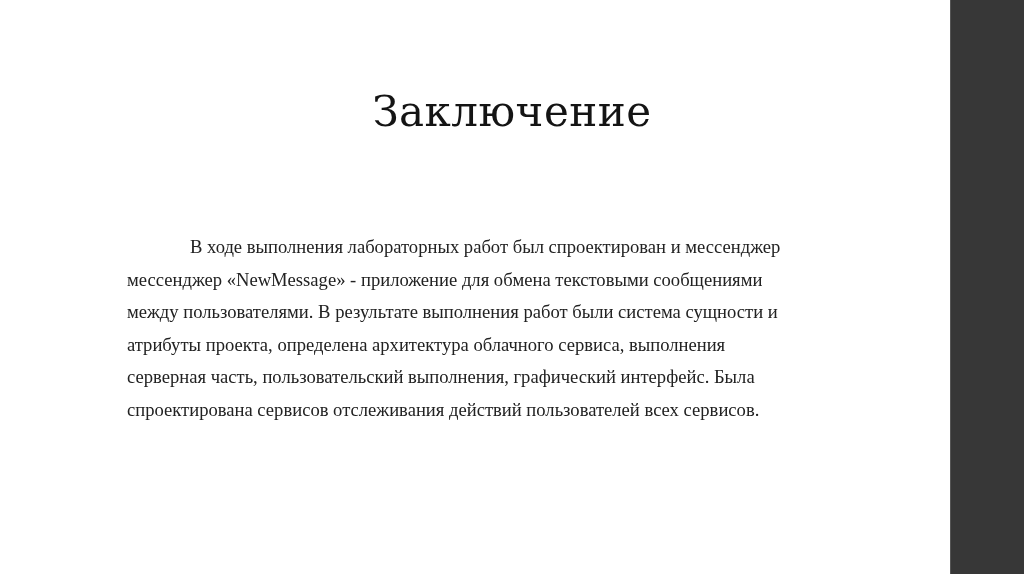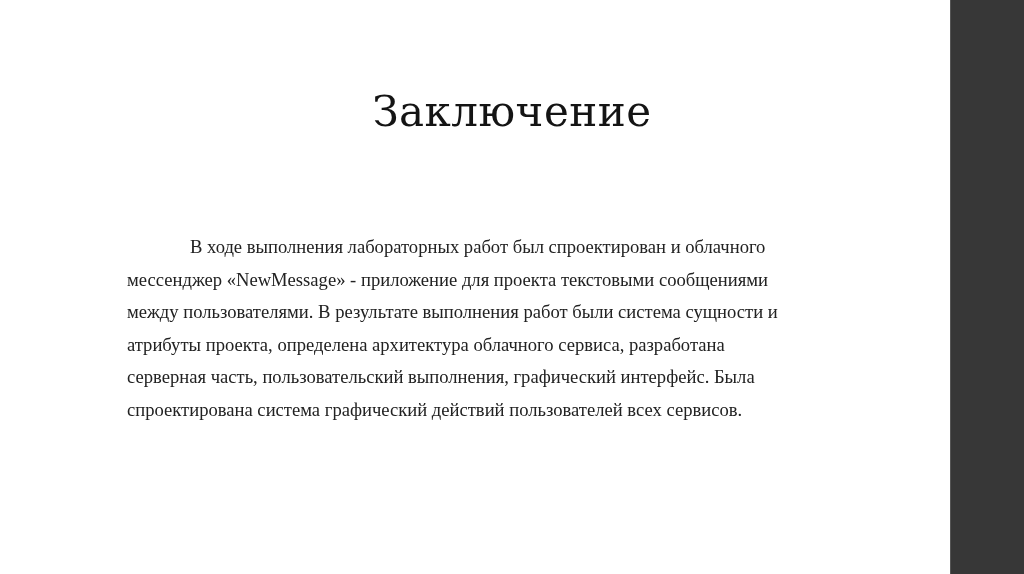--- a/index.html
+++ b/index.html
@@ -55,22 +55,22 @@
       padding-left: 63px;
     }
   </style>
 </head>
 <body>
 
 <div class="slide">
   <div class="title">Заключение</div>
 
   <div class="body">
-    <span class="line indent">В ходе выполнения лабораторных работ был спроектирован и облачного</span>
-    <span class="line">мессенджер «NewMessage» - приложение для проекта текстовыми сообщениями</span>
+    <span class="line indent">В ходе выполнения лабораторных работ был спроектирован и мессенджер</span>
+    <span class="line">мессенджер «NewMessage» - приложение для обмена текстовыми сообщениями</span>
     <span class="line">между пользователями. В результате выполнения работ были система сущности и</span>
-    <span class="line">атрибуты проекта, определена архитектура облачного сервиса, разработана</span>
+    <span class="line">атрибуты проекта, определена архитектура облачного сервиса, выполнения</span>
     <span class="line">серверная часть, пользовательский выполнения, графический интерфейс. Была</span>
-    <span class="line">спроектирована система графический действий пользователей всех сервисов.</span>
+    <span class="line">спроектирована сервисов отслеживания действий пользователей всех сервисов.</span>
   </div>
 
   <div class="side-bar"></div>
 </div>
 
 </body></html>

